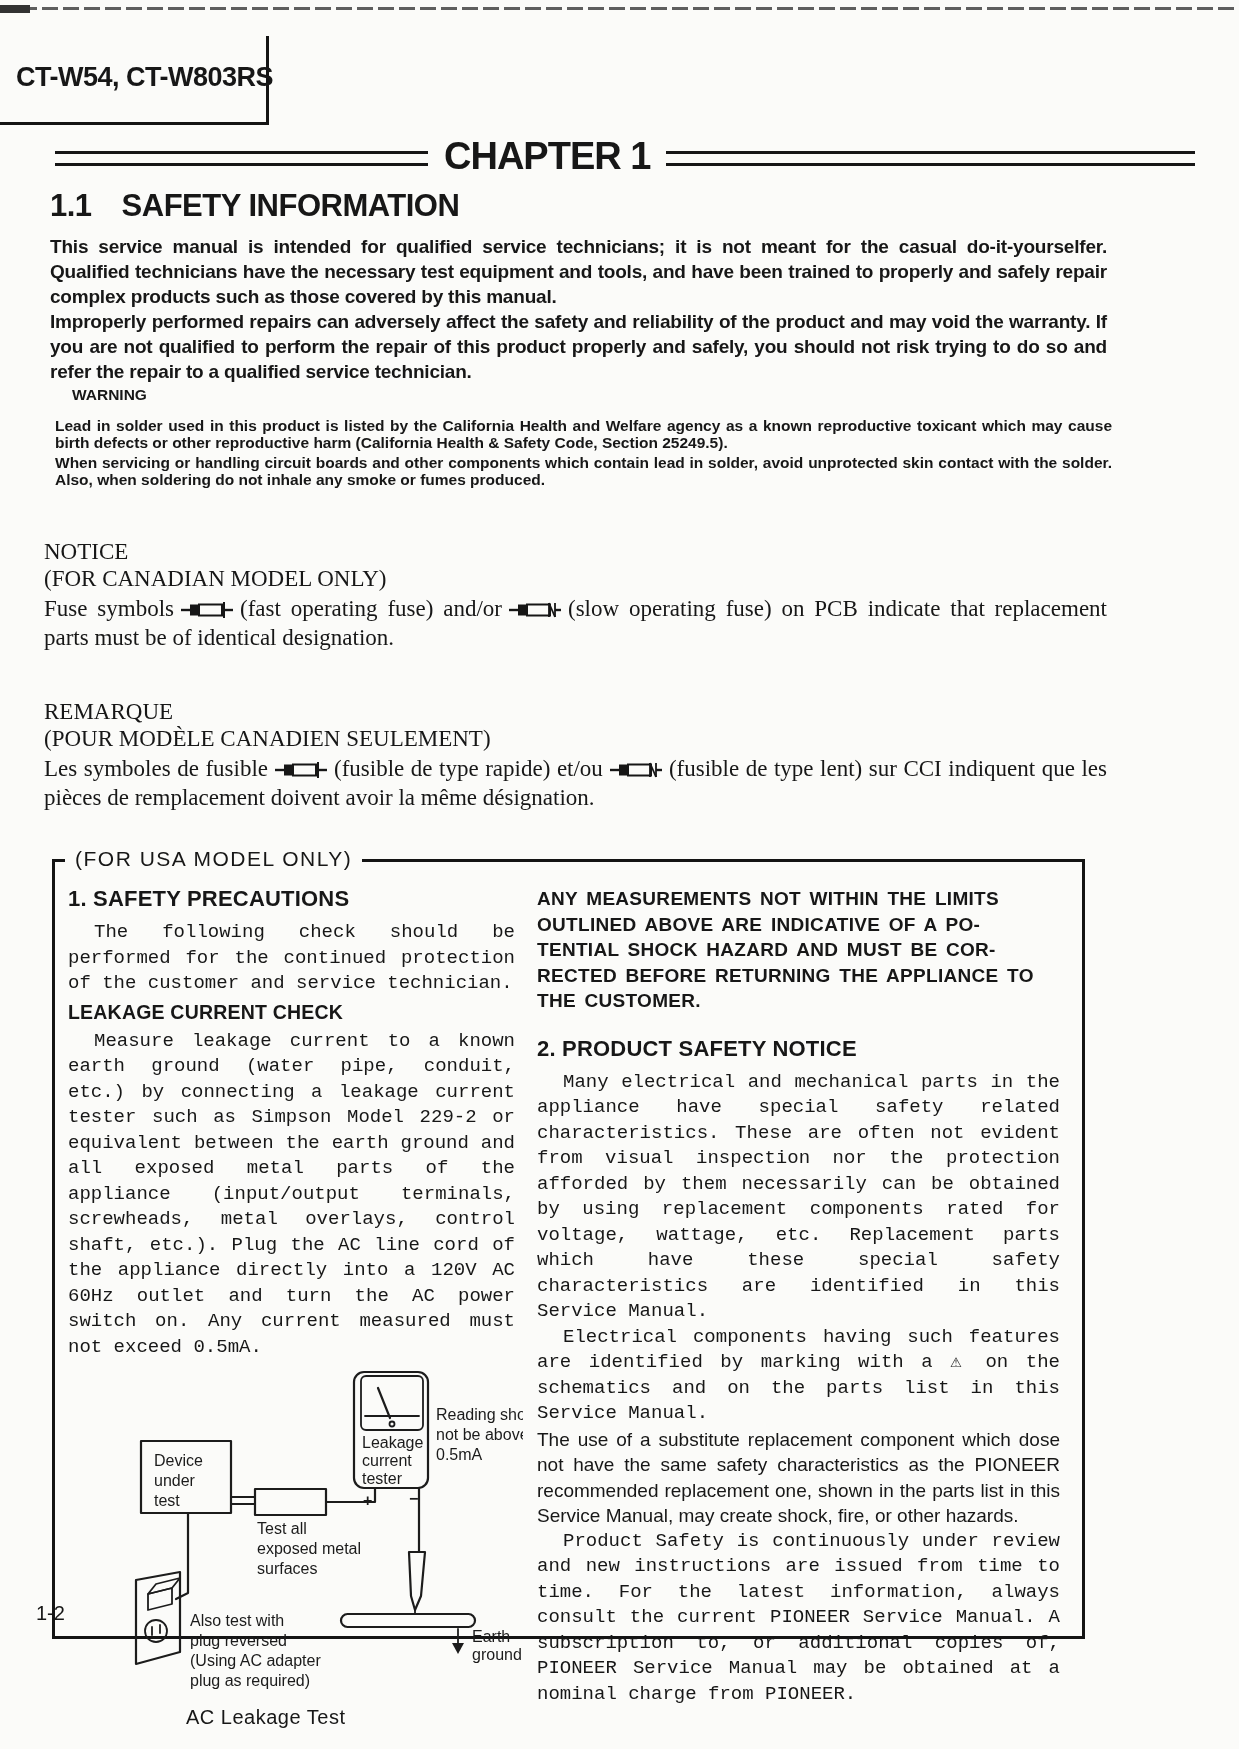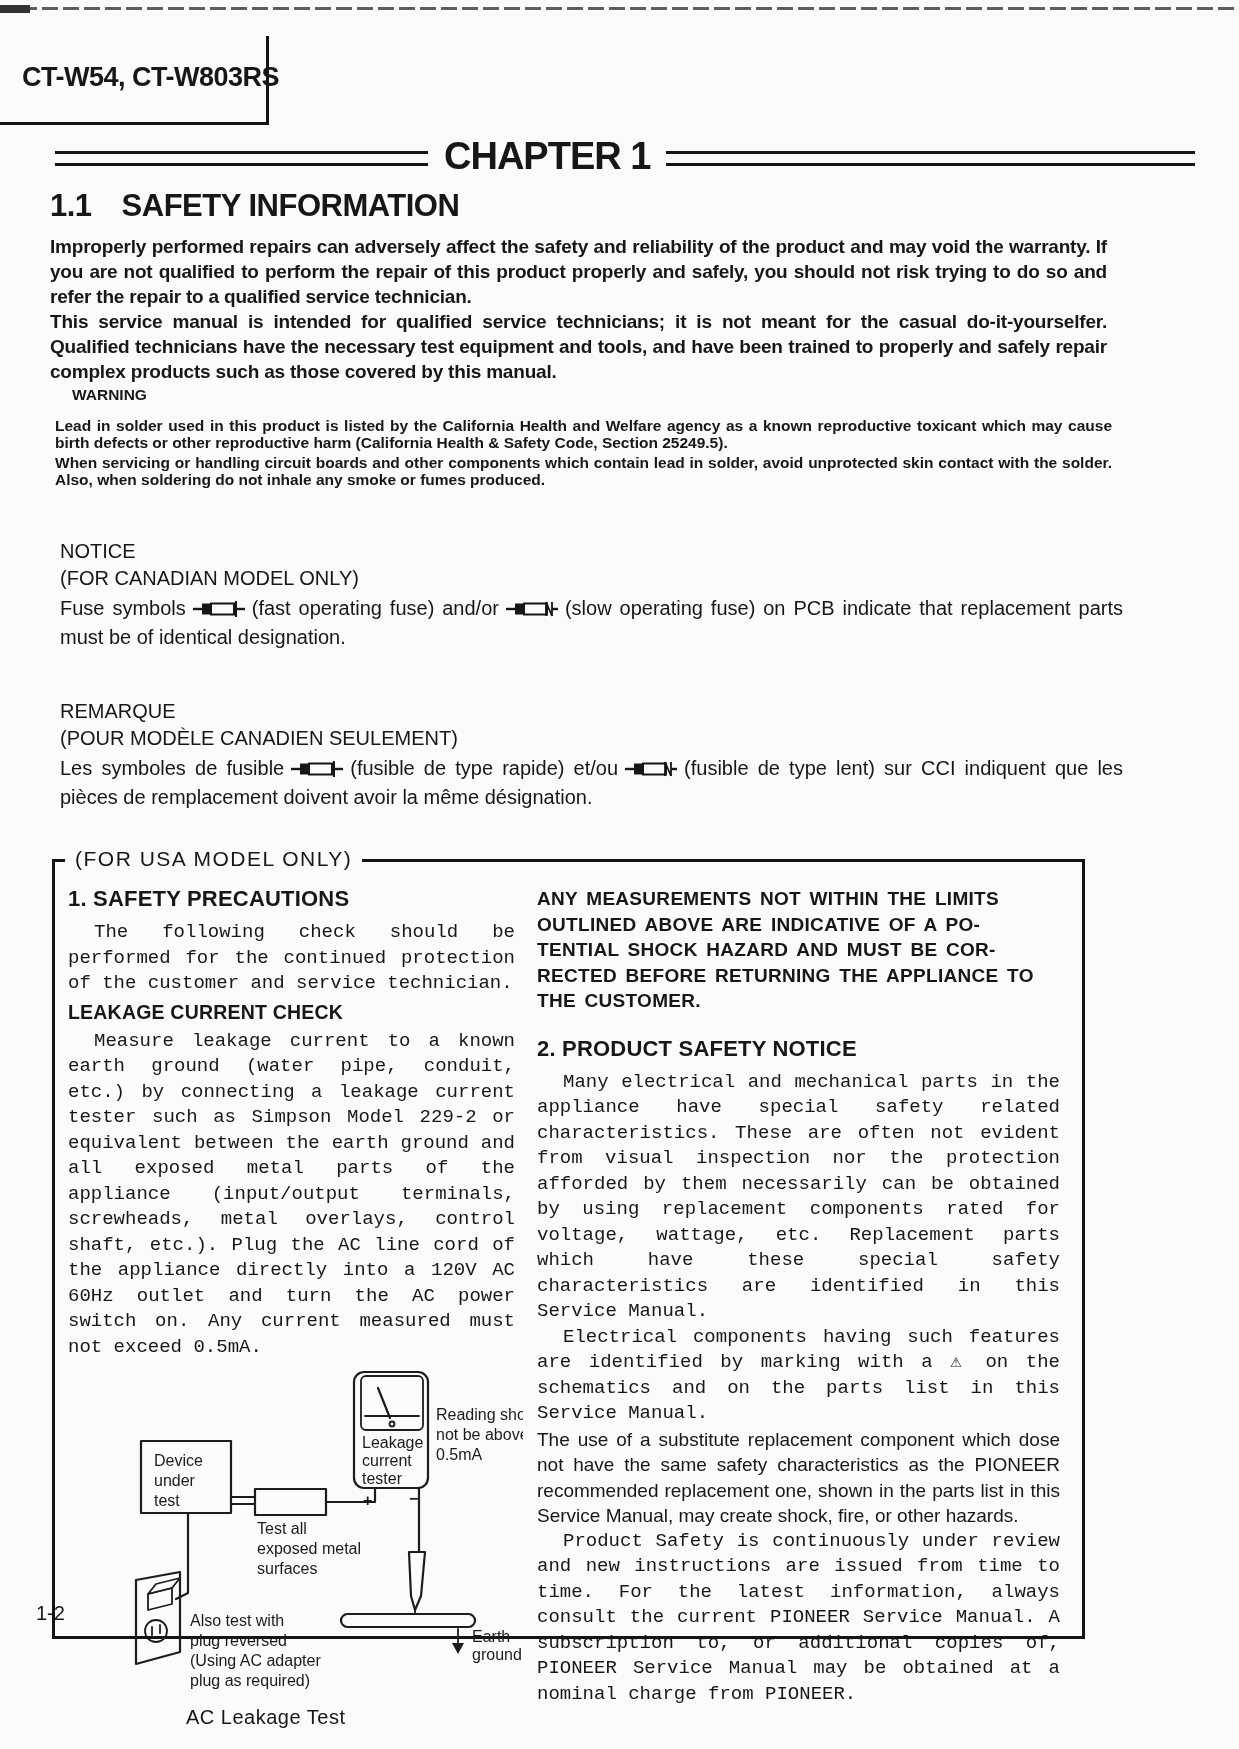--- a/index.html
+++ b/index.html
@@ -11,21 +11,21 @@
     position:relative;
     overflow:hidden;
   }
   .scan-line{position:absolute;top:7px;left:0;width:100%;height:3px;
     background:repeating-linear-gradient(90deg,#2a2a2a 0 16px,transparent 16px 21px);opacity:.75;}
   .scan-blob{position:absolute;top:5px;left:0;width:30px;height:8px;background:#333;}
 
   
   .model-corner{position:absolute;top:36px;left:0;width:266px;height:86px;
     border-right:3.5px solid #141414;border-bottom:3.5px solid #141414;}
-  .model-title{margin:26px 0 0 22px;font-size:27px;font-weight:bold;letter-spacing:-.5px;white-space:nowrap;}
+  .model-title{margin:26px 0 0 16px;font-size:27px;font-weight:bold;letter-spacing:-.5px;white-space:nowrap;}
 
   
   .chapter-row{position:absolute;top:136px;left:55px;right:44px;display:flex;align-items:center;}
   .dline{height:9px;border-top:3px solid #161616;border-bottom:3px solid #161616;margin-top:4px;}
   .dline.left{width:373px;margin-right:16px;}
   .dline.right{flex:1;margin-left:16px;}
   .chapter-text{font-size:38px;font-weight:bold;letter-spacing:-1px;line-height:40px;white-space:nowrap;}
 
   
   .section-heading{position:absolute;top:188px;left:50px;font-size:31px;font-weight:bold;letter-spacing:-.5px;}
@@ -34,21 +34,21 @@
   
   .intro{position:absolute;top:234px;left:50px;width:1057px;}
   .intro p{margin:0;font-size:19px;font-weight:bold;line-height:25px;text-align:justify;letter-spacing:-.2px;}
 
   
   .warning{position:absolute;top:386px;left:52px;width:1063px;}
   .warning-heading{font-size:15.5px;font-weight:bold;margin-bottom:13px;margin-left:20px;}
   .warning p{margin:3px;font-size:15.5px;font-weight:bold;line-height:17px;text-align:justify;}
 
   
-  .notice{position:absolute;left:60px;width:1063px;font-size:20px;}
+  .notice{position:absolute;left:44px;width:1063px;font-size:23px;font-family:Liberation Serif, serif;}
   .notice.en{top:538px;}
   .notice.fr{top:698px;}
   .notice-heading{line-height:27px;}
   .notice-sub{line-height:27px;}
   .fuse-line{margin:2px 0 0 0;line-height:29px;text-align:justify;}
   .fuse{vertical-align:-3px;margin:0 7px;}
 
   
   .usa-box{position:absolute;top:859px;left:52px;width:1033px;height:780px;
     border:3px solid #141414;box-sizing:border-box;}
@@ -89,22 +89,22 @@
     <div class="dline left"></div>
     <div class="chapter-text">CHAPTER 1</div>
     <div class="dline right"></div>
   </div>
 
   <div class="section-heading">
     <span class="sec-num">1.1</span><span class="sec-title">SAFETY INFORMATION</span>
   </div>
 
   <div class="intro">
+    <p>This service manual is intended for qualified service technicians; it is not meant for the casual do-it-yourselfer. Qualified technicians have the necessary test equipment and tools, and have been trained to properly and safely repair complex products such as those covered by this manual.</p>
     <p>Improperly performed repairs can adversely affect the safety and reliability of the product and may void the warranty. If you are not qualified to perform the repair of this product properly and safely, you should not risk trying to do so and refer the repair to a qualified service technician.</p>
-    <p>This service manual is intended for qualified service technicians; it is not meant for the casual do-it-yourselfer. Qualified technicians have the necessary test equipment and tools, and have been trained to properly and safely repair complex products such as those covered by this manual.</p>
   </div>
 
   <div class="warning">
     <div class="warning-heading">WARNING</div>
     <p>Lead in solder used in this product is listed by the California Health and Welfare agency as a known reproductive toxicant which may cause birth defects or other reproductive harm (California Health &amp; Safety Code, Section 25249.5).</p>
     <p>When servicing or handling circuit boards and other components which contain lead in solder, avoid unprotected skin contact with the solder. Also, when soldering do not inhale any smoke or fumes produced.</p>
   </div>
 
   <div class="notice en">
     <div class="notice-heading">NOTICE</div>

